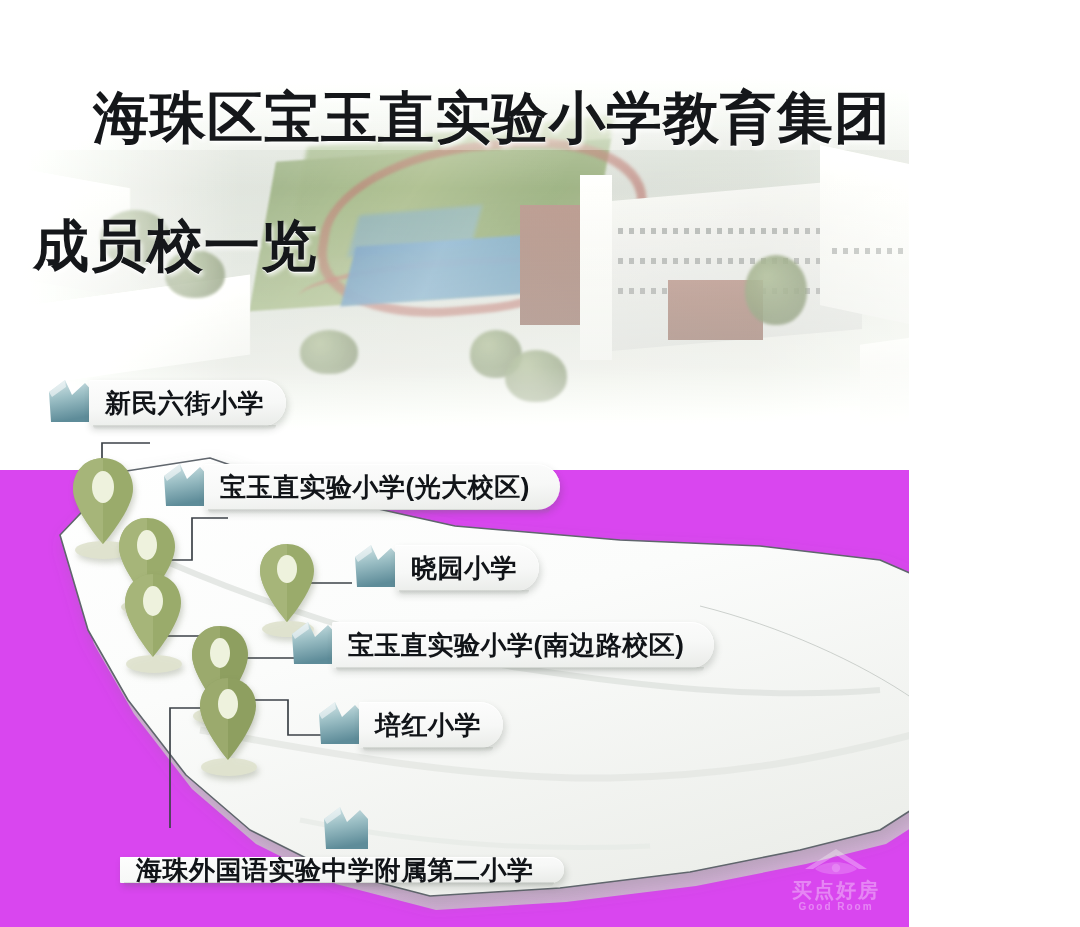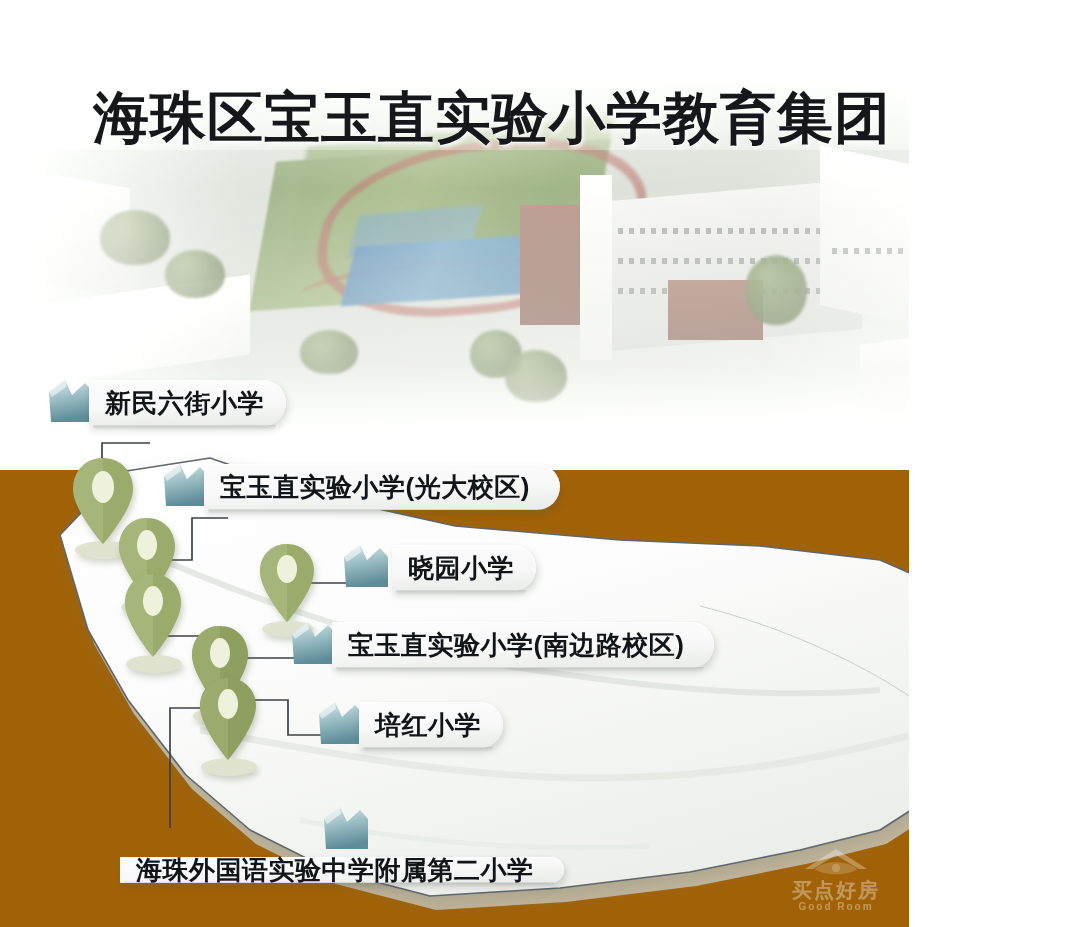--- a/index.html
+++ b/index.html
@@ -6,21 +6,21 @@
   * { margin:0; padding:0; box-sizing:border-box; }
   html, body {
     width:1080px; height:927px;
     background:#ffffff;
     font-family:"Liberation Sans","DejaVu Sans",sans-serif;
     overflow:hidden;
   }
   #stage {
     position:relative;
     width:909px; height:927px;
-    background:#a16207;
+    background:#d946ef;
     overflow:hidden;
   }
 
   
   #photo {
     position:absolute; left:0; top:0; width:1080px; height:470px;
     overflow:hidden;
     filter:saturate(0.82) brightness(1.05);
   }
   #photo .base {
@@ -232,20 +232,21 @@
     <div class="car" style="left:1030px;top:228px;"></div>
     <div class="car" style="left:1036px;top:252px;"></div>
     <div class="car" style="left:1040px;top:276px;"></div>
 
     <div class="haze"></div>
     <div class="vignette-top"></div>
   </div>
 
   <div id="title">
     <span>海珠区宝玉直实验小学教育集团</span>
+    <span class="l2">成员校一览</span>
   </div>
 
   <div id="map-wrap">
     <svg id="map-svg" width="1080" height="527" viewBox="0 0 1080 527">
       <defs>
         <linearGradient id="mapFill" x1="0" y1="0" x2="0.6" y2="1">
           <stop offset="0%" stop-color="#ffffff"></stop>
           <stop offset="45%" stop-color="#fbfcfb"></stop>
           <stop offset="100%" stop-color="#eceeea"></stop>
         </linearGradient>
@@ -369,21 +370,21 @@
         </defs>
         <path d="M4,14 L20,2 L27,17 L40,5 L48,14 L48,44 L6,44 Z" fill="url(#rg1)"></path>
         <path d="M4,14 L20,2 L21,9 L7,19 Z" fill="#ffffff" opacity=".55"></path>
       </svg>
     </div>
     <div class="plate">
       <span class="txt">新民六街小学</span>
     </div>
   </div>
 
-  <div class="label" style="left:340px;top:543px;gap:8px;">
+  <div class="label" style="left:351px;top:543px;">
     <div class="ribbon">
       <svg width="52" height="50" viewBox="0 0 52 50">
         <defs>
           <linearGradient id="rg3" x1="0" y1="0" x2="0.2" y2="1">
             <stop offset="0%" stop-color="#d8e8ea"></stop>
             <stop offset="45%" stop-color="#9dc0c6"></stop>
             <stop offset="100%" stop-color="#5e8c99"></stop>
           </linearGradient>
         </defs>
         <path d="M4,14 L20,2 L27,17 L40,5 L48,14 L48,44 L6,44 Z" fill="url(#rg3)"></path>

